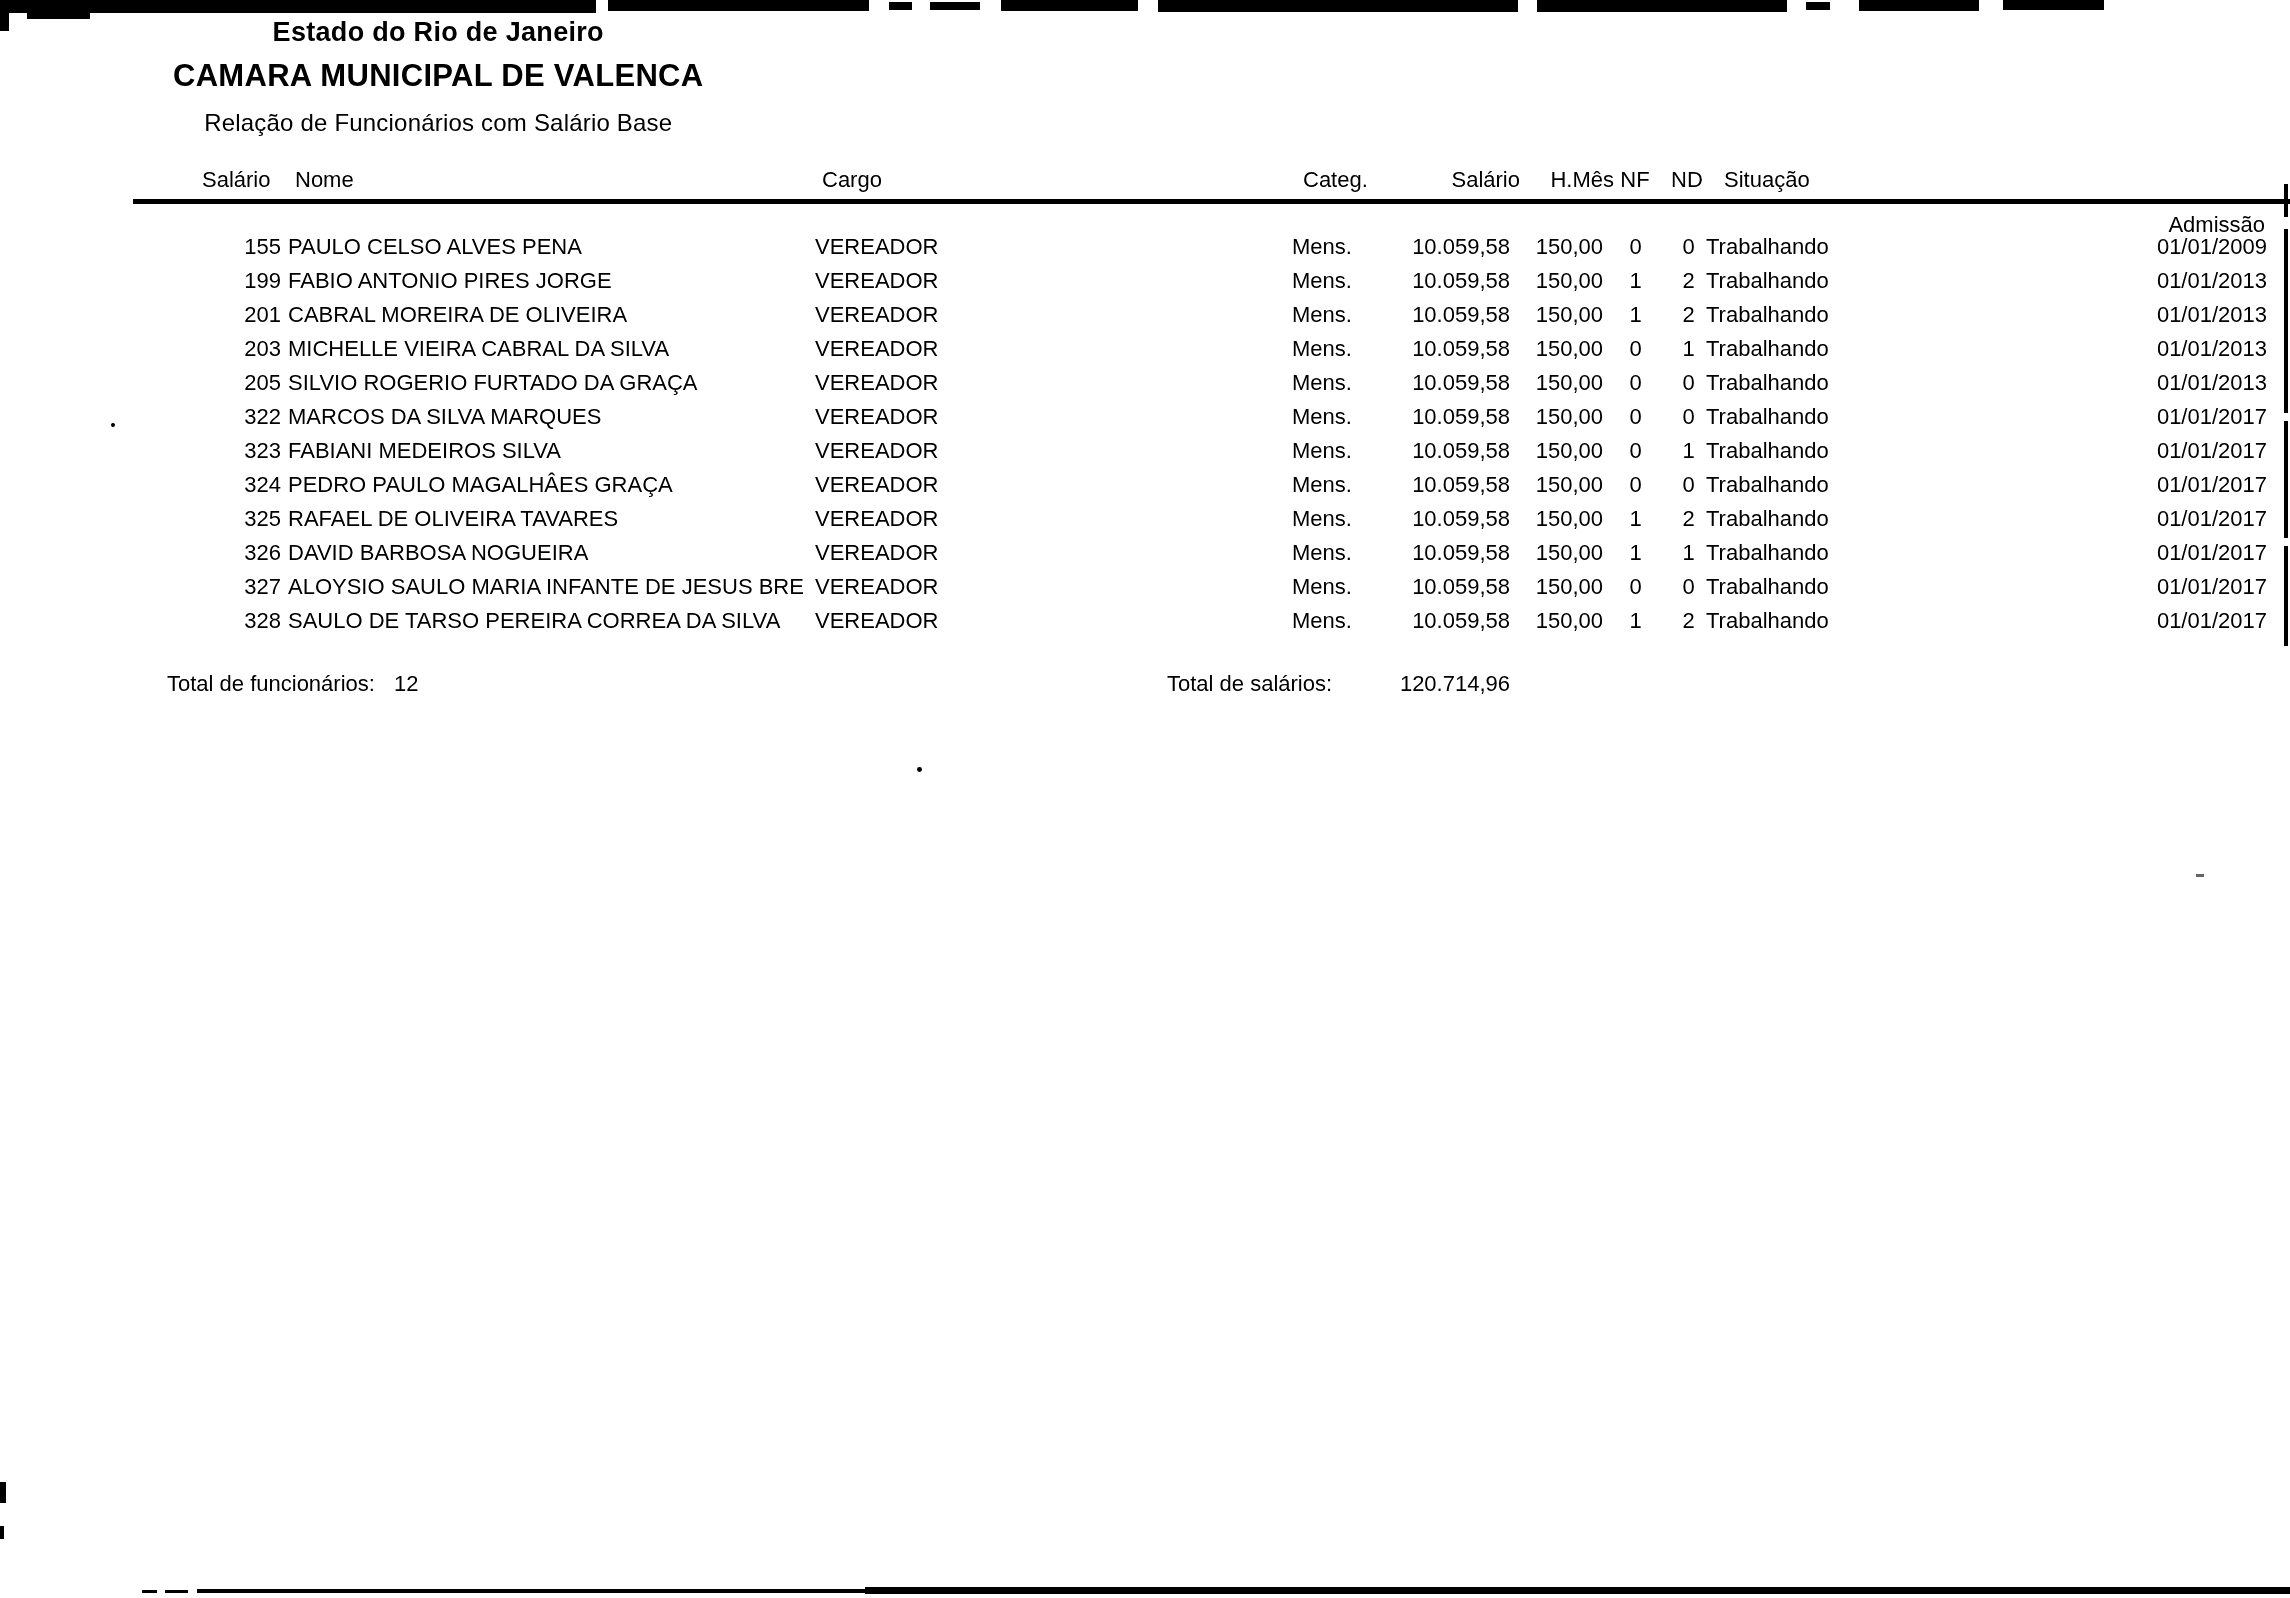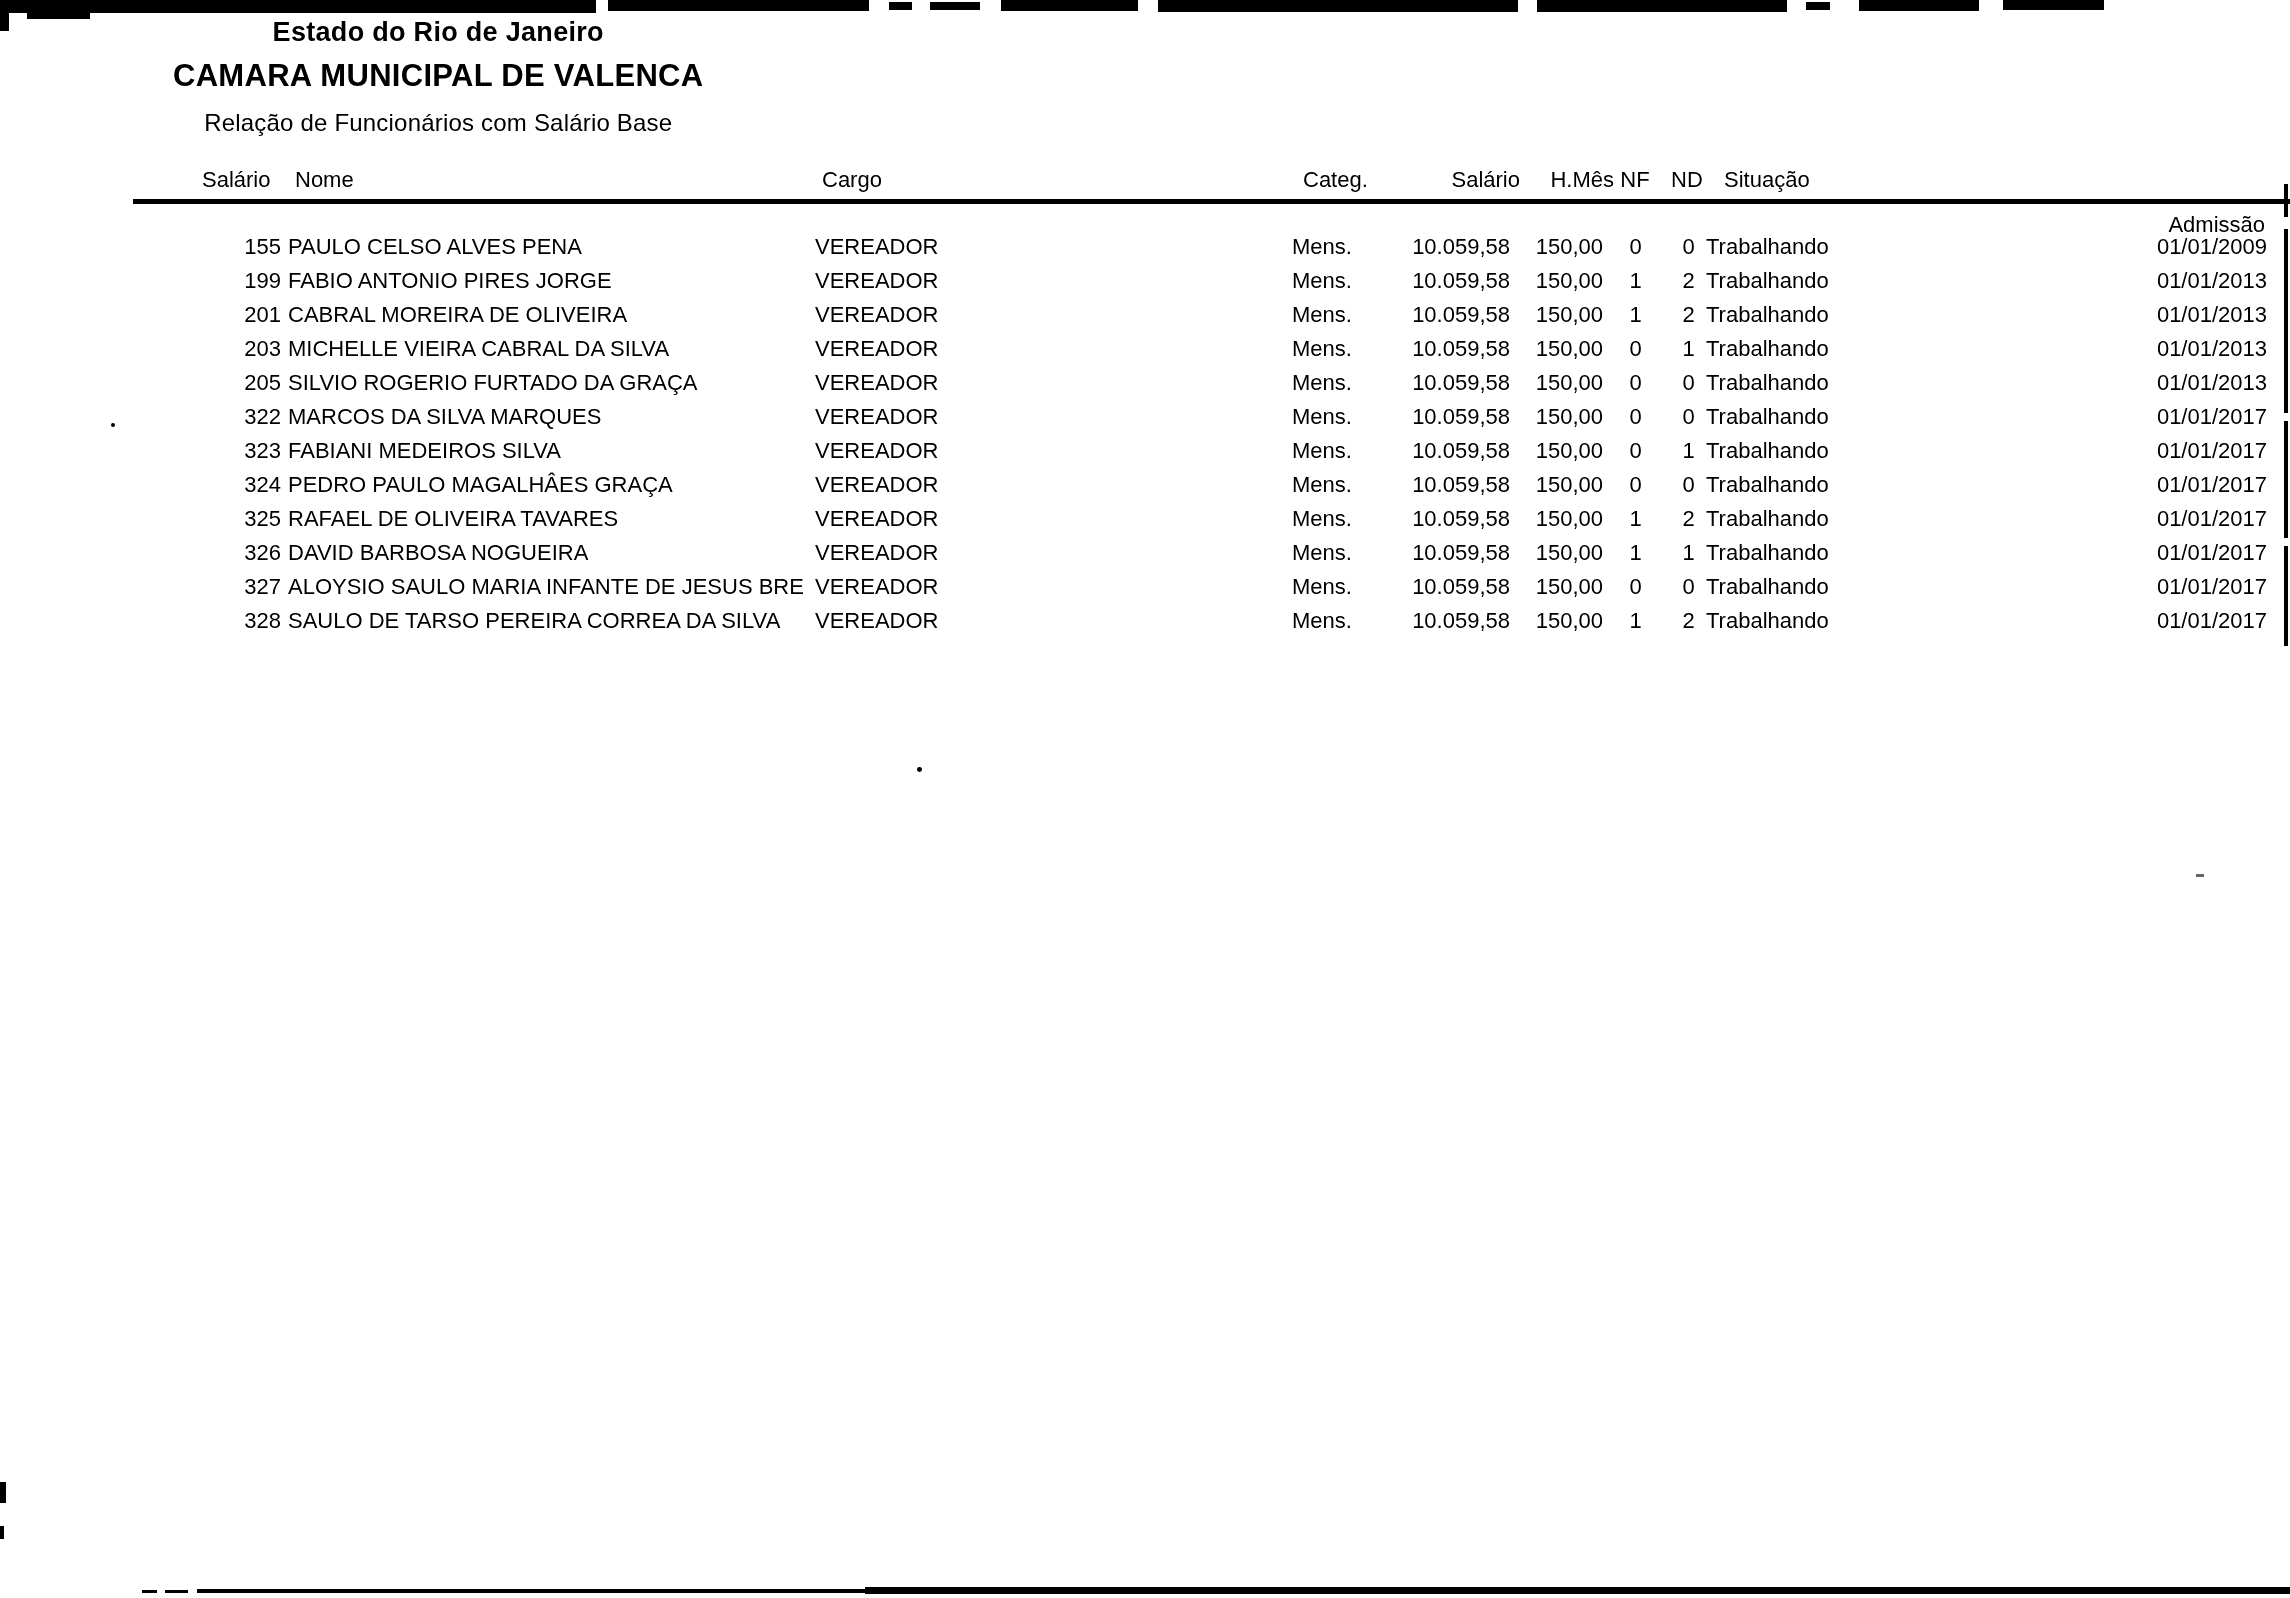--- a/index.html
+++ b/index.html
@@ -257,15 +257,21 @@
         <span class="c-salario">10.059,58</span>
         <span class="c-hmes">150,00</span>
         <span class="c-nf">1</span>
         <span class="c-nd">2</span>
         <span class="c-situacao">Trabalhando</span>
         <span class="c-admissao">01/01/2017</span>
       </div>
 
   </div>
 
+  <div class="totals">
+    <span class="t-func-label">Total de funcionários:</span>
+    <span class="t-func-value">12</span>
+    <span class="t-sal-label">Total de salários:</span>
+    <span class="t-sal-value">120.714,96</span>
+  </div>
 
 </div>
 
 
 </body></html>

